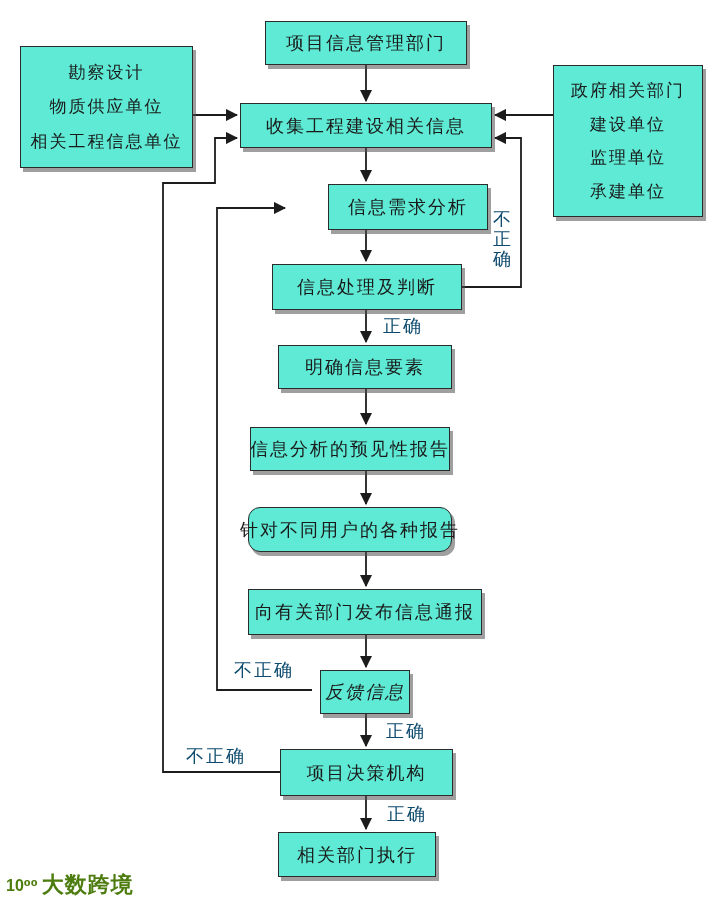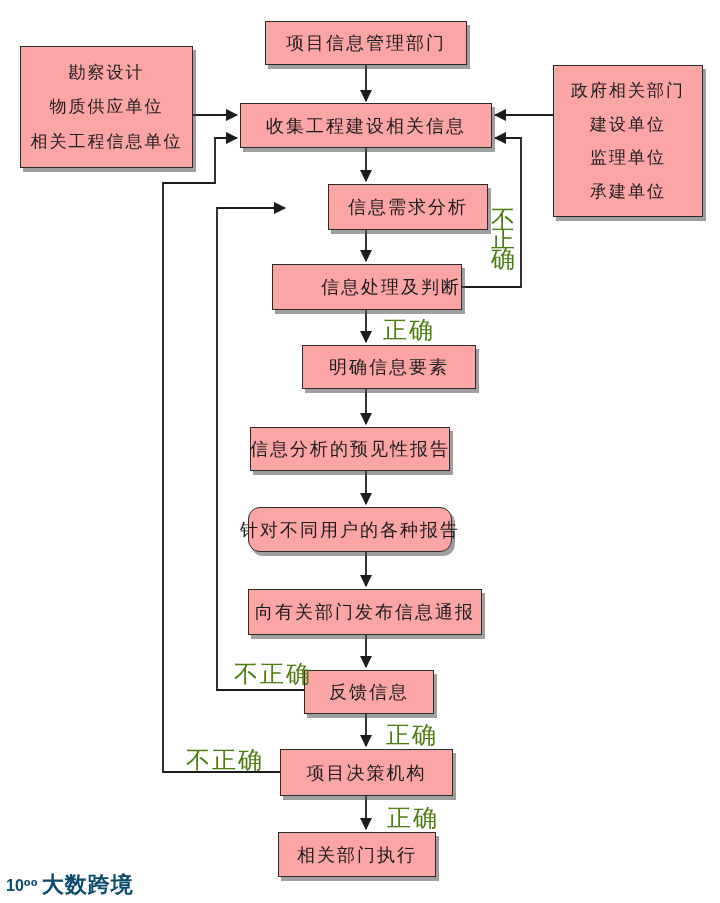--- a/index.html
+++ b/index.html
@@ -14,79 +14,79 @@
     overflow: hidden;
   }
   #edges {
     position: absolute;
     left: 0; top: 0;
     width: 720px; height: 903px;
     pointer-events: none;
   }
   .node {
     position: absolute;
-    background: #fca5a5;
+    background: #5eead4;
     border: 1.5px solid #2b2b2b;
     box-shadow: 3px 4px 0 rgba(80,80,80,0.55);
     display: flex;
     align-items: center;
     justify-content: center;
     font-size: 18px;
     letter-spacing: 2px;
     text-align: center;
     white-space: nowrap;
   }
   .node.multi {
     flex-direction: column;
     justify-content: space-around;
     padding: 8px 4px;
     font-size: 17px;
   }
   .node.multi .line { line-height: 1; }
   .edge-label {
     position: absolute;
-    font-size: 24px;
+    font-size: 18px;
     letter-spacing: 2px;
-    color: #4d7c0f;
+    color: #0c4a6e;
     white-space: nowrap;
   }
   .edge-label.vertical {
     width: 22px;
     white-space: normal;
     word-break: break-all;
     line-height: 20px;
     letter-spacing: 0;
     text-align: center;
   }
   #watermark {
     position: absolute;
     left: 6px;
     top: 870px;
     display: flex;
     align-items: center;
     gap: 4px;
-    color: #0c4a6e;
+    color: #4d7c0f;
     font-family: "Liberation Sans", "DejaVu Sans", sans-serif;
     font-weight: bold;
   }
   #watermark .logo { font-size: 16px; letter-spacing: 0; }
   #watermark .wm-text { font-size: 22px; letter-spacing: 1px; }
 
   
   #n-top      { left: 265px; top: 21px;  width: 202px; height: 44px; }
   #n-left     { left: 20px;  top: 46px;  width: 173px; height: 122px; }
   #n-right    { left: 553px; top: 65px;  width: 150px; height: 152px; }
   #n-collect  { left: 240px; top: 103px; width: 252px; height: 45px; }
   #n-demand   { left: 288px; top: 184px; width: 160px; height: 46px; margin-left: 40px; }
-  #n-process  { left: 272px; top: 264px; width: 190px; height: 46px; justify-content: flex-end; }
-  #n-clarify  { left: 278px; top: 345px; width: 174px; height: 44px; margin-left: 24px; }
+  #n-process  { left: 272px; top: 264px; width: 190px; height: 46px; }
+  #n-clarify  { left: 278px; top: 345px; width: 174px; height: 44px; }
   #n-predict  { left: 250px; top: 427px; width: 200px; height: 44px; }
   #n-reports  { left: 248px; top: 507px; width: 204px; height: 45px; border-radius: 12px; }
   #n-publish  { left: 248px; top: 589px; width: 234px; height: 46px; }
-  #n-feedback { left: 304px; top: 670px; width: 130px; height: 44px; }
+  #n-feedback { left: 320px; top: 670px; width: 90px; height: 44px; font-style: italic; }
   #n-decision { left: 280px; top: 749px; width: 173px; height: 47px; }
   #n-execute  { left: 278px; top: 832px; width: 158px; height: 45px; }
 
   
   #lbl-correct-1     { left: 383px; top: 314px; }
   #lbl-incorrect-rt  { left: 491px; top: 209px; }
   #lbl-incorrect-fb  { left: 234px; top: 658px; }
   #lbl-correct-2     { left: 386px; top: 719px; }
   #lbl-incorrect-dec { left: 186px; top: 744px; }
   #lbl-correct-3     { left: 387px; top: 802px; }

